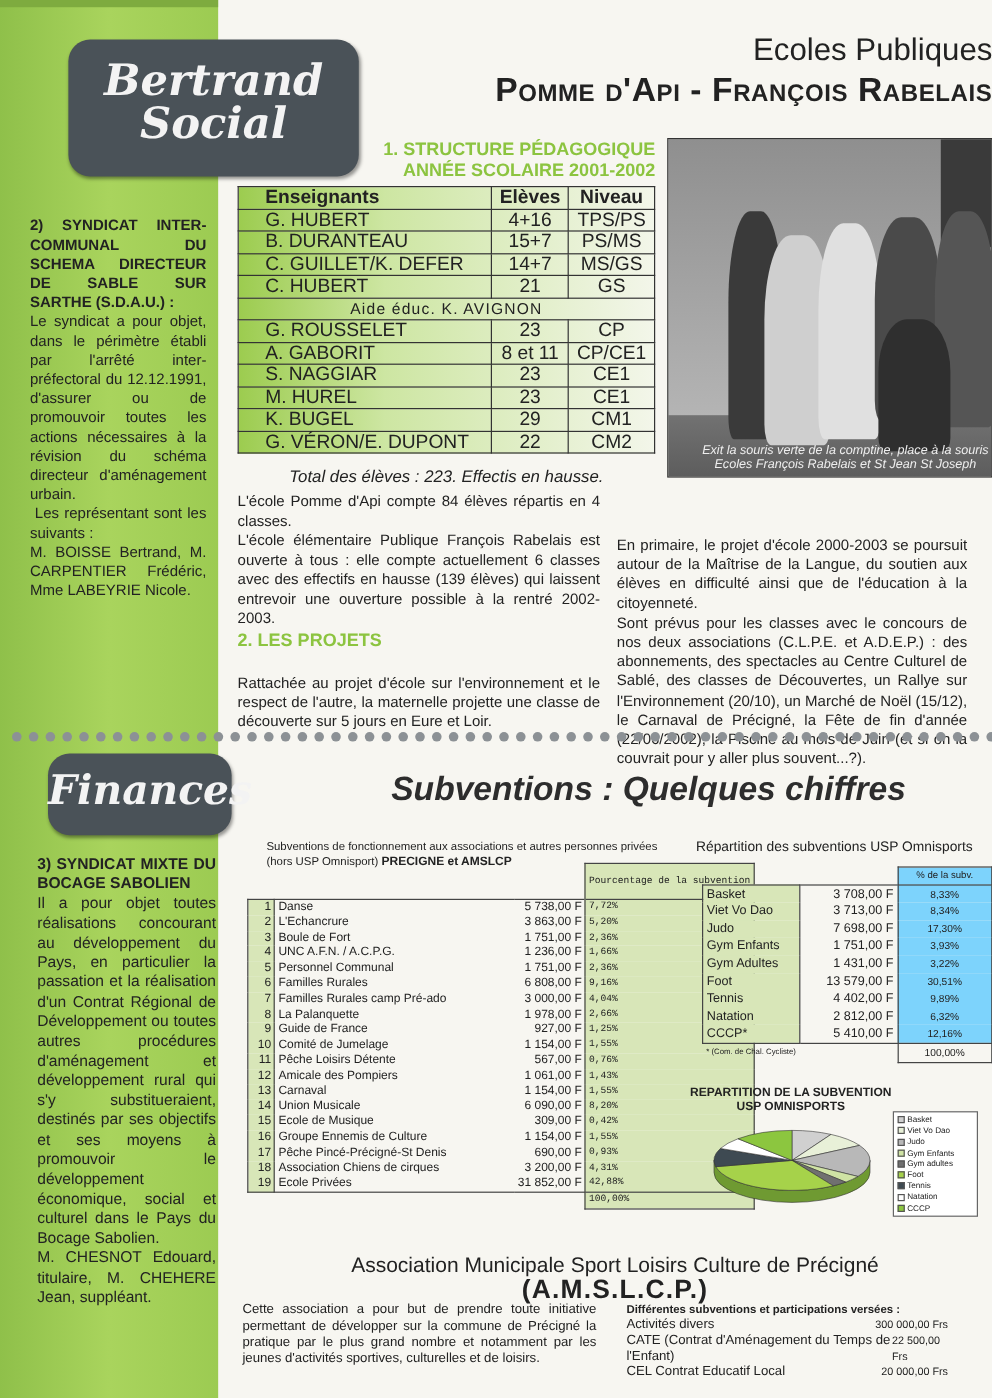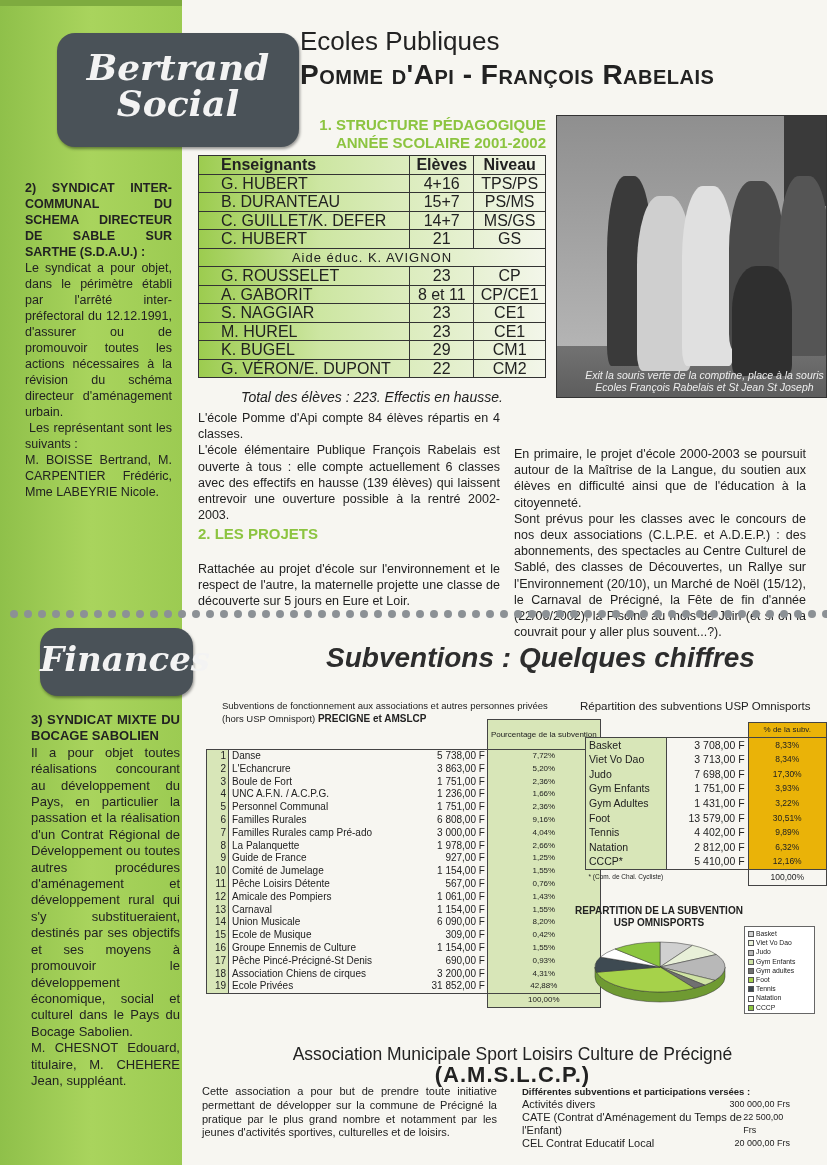--- a/index.html
+++ b/index.html
@@ -18,21 +18,21 @@
   .main-bg { position: absolute; left: 182px; top: 0; right: 0; height: 1165px; background: #f7f6f1; }
   .section-badge {
     position: absolute; background: #4a5258; border-radius: 18px;
     color: #f3f3f3; font-family: "DejaVu Serif", serif; font-style: italic; font-weight: bold;
     text-align: center; line-height: 1.0;
     box-shadow: 1px 2px 3px rgba(0,0,0,0.4);
   }
   .badge-edu { left: 57px; top: 33px; width: 242px; height: 114px; font-size: 36px; padding-top: 16px; }
   .badge-fin { left: 40px; top: 628px; width: 153px; height: 68px; font-size: 34px; padding-top: 14px; }
 
-  .edu-title { position: absolute; left: 300px; top: 26px; width: 527px; text-align: left; }
+  .edu-title { position: absolute; left: 300px; top: 26px; width: 527px; text-align: right; }
   .edu-title .sub { font-size: 26px; color: #222; }
   .edu-title .main { font-size: 28px; font-weight: bold; color: #222; margin-top: 2px; font-variant: small-caps; letter-spacing: 0.5px; }
 
   .green-head { color: #8cc440; font-weight: bold; }
   .struct-head { position: absolute; left: 306px; top: 116px; width: 240px; font-size: 15px; line-height: 18px; text-align: right; }
 
   table.teachers {
     position: absolute; left: 198px; top: 155px; width: 348px; border-collapse: collapse;
     font-size: 16px; line-height: 17.5px;
   }
@@ -74,34 +74,34 @@
   .fin-title { position: absolute; left: 326px; top: 642px; font-size: 28px; font-weight: bold; font-style: italic; color: #2d2d2d; white-space: nowrap; }
 
   .sub-intro { position: absolute; left: 222px; top: 699px; width: 340px; font-size: 9.5px; line-height: 13px; }
   .sub-intro b { font-size: 10px; }
 
   table.subv { position: absolute; left: 206px; top: 719px; border-collapse: collapse; font-size: 10px; }
   table.subv td { height: 12.8px; padding: 0 3px; line-height: 12.8px; white-space: nowrap; }
   table.subv td.num { width: 22px; text-align: right; background: #d8e6b8; border-right: 1px solid #444; padding-right: 2px; }
   table.subv td.nm { width: 200px; }
   table.subv td.amt { width: 50px; text-align: right; border-right: 1px solid #444; padding-right: 2px; }
-  table.subv td.pct { width: 76px; text-align: center; background: #d8e6b8; font-size: 8px; border-right: 1px solid #444; }
+  table.subv td.pct { width: 76px; text-align: left; background: #d8e6b8; font-size: 8px; border-right: 1px solid #444; font-family: Liberation Mono, monospace; }
   table.subv tr.hdr td.pct { border-top: 1px solid #444; height: 30px; line-height: 14px; font-size: 8px; vertical-align: middle; }
   table.subv tr.hdr td.blank { border: none; }
   table.subv tr.first td { border-top: 1px solid #444; }
   table.subv tr.last td { border-bottom: 1px solid #444; }
   table.subv tr.tot td.pct { border: 1px solid #444; }
   table.subv td.l-edge { border-left: 1px solid #444; }
 
   .usp-title { position: absolute; left: 580px; top: 700px; font-size: 11.5px; }
   table.usp { position: absolute; left: 585px; top: 722px; border-collapse: collapse; font-size: 10.5px; }
   table.usp td { height: 14.6px; padding: 0 3px; line-height: 14.6px; white-space: nowrap; }
   table.usp td.nm { width: 72px; background: #d8e6b8; border-left: 1px solid #444; border-right: 1px solid #444; }
   table.usp td.amt { width: 83px; text-align: right; padding-right: 3px; border-right: 1px solid #444; }
-  table.usp td.pct { width: 80px; text-align: center; background: #eab308; font-size: 8.5px; border-right: 1px solid #444; }
+  table.usp td.pct { width: 80px; text-align: center; background: #7dd3fc; font-size: 8.5px; border-right: 1px solid #444; }
   table.usp tr.hdr td.pct { border: 1px solid #444; font-size: 8px; height: 13px; line-height: 13px; }
   table.usp tr.hdr td.blank { border: none; background: none; }
   table.usp tr.first td { border-top: 1px solid #444; }
   table.usp tr.last td { border-bottom: 1px solid #444; }
   table.usp tr.tot td.note { font-size: 6.5px; border: none; background: none; }
   table.usp tr.tot td.blank { border: none; background: none; }
   table.usp tr.tot td.pct { border: 1px solid #444; background: none; }
 
   .pie-title { position: absolute; left: 574px; top: 905px; width: 170px; text-align: center; font-size: 10px; font-weight: bold; line-height: 12px; }
   .pie-wrap { position: absolute; left: 590px; top: 935px; width: 140px; height: 75px; }

